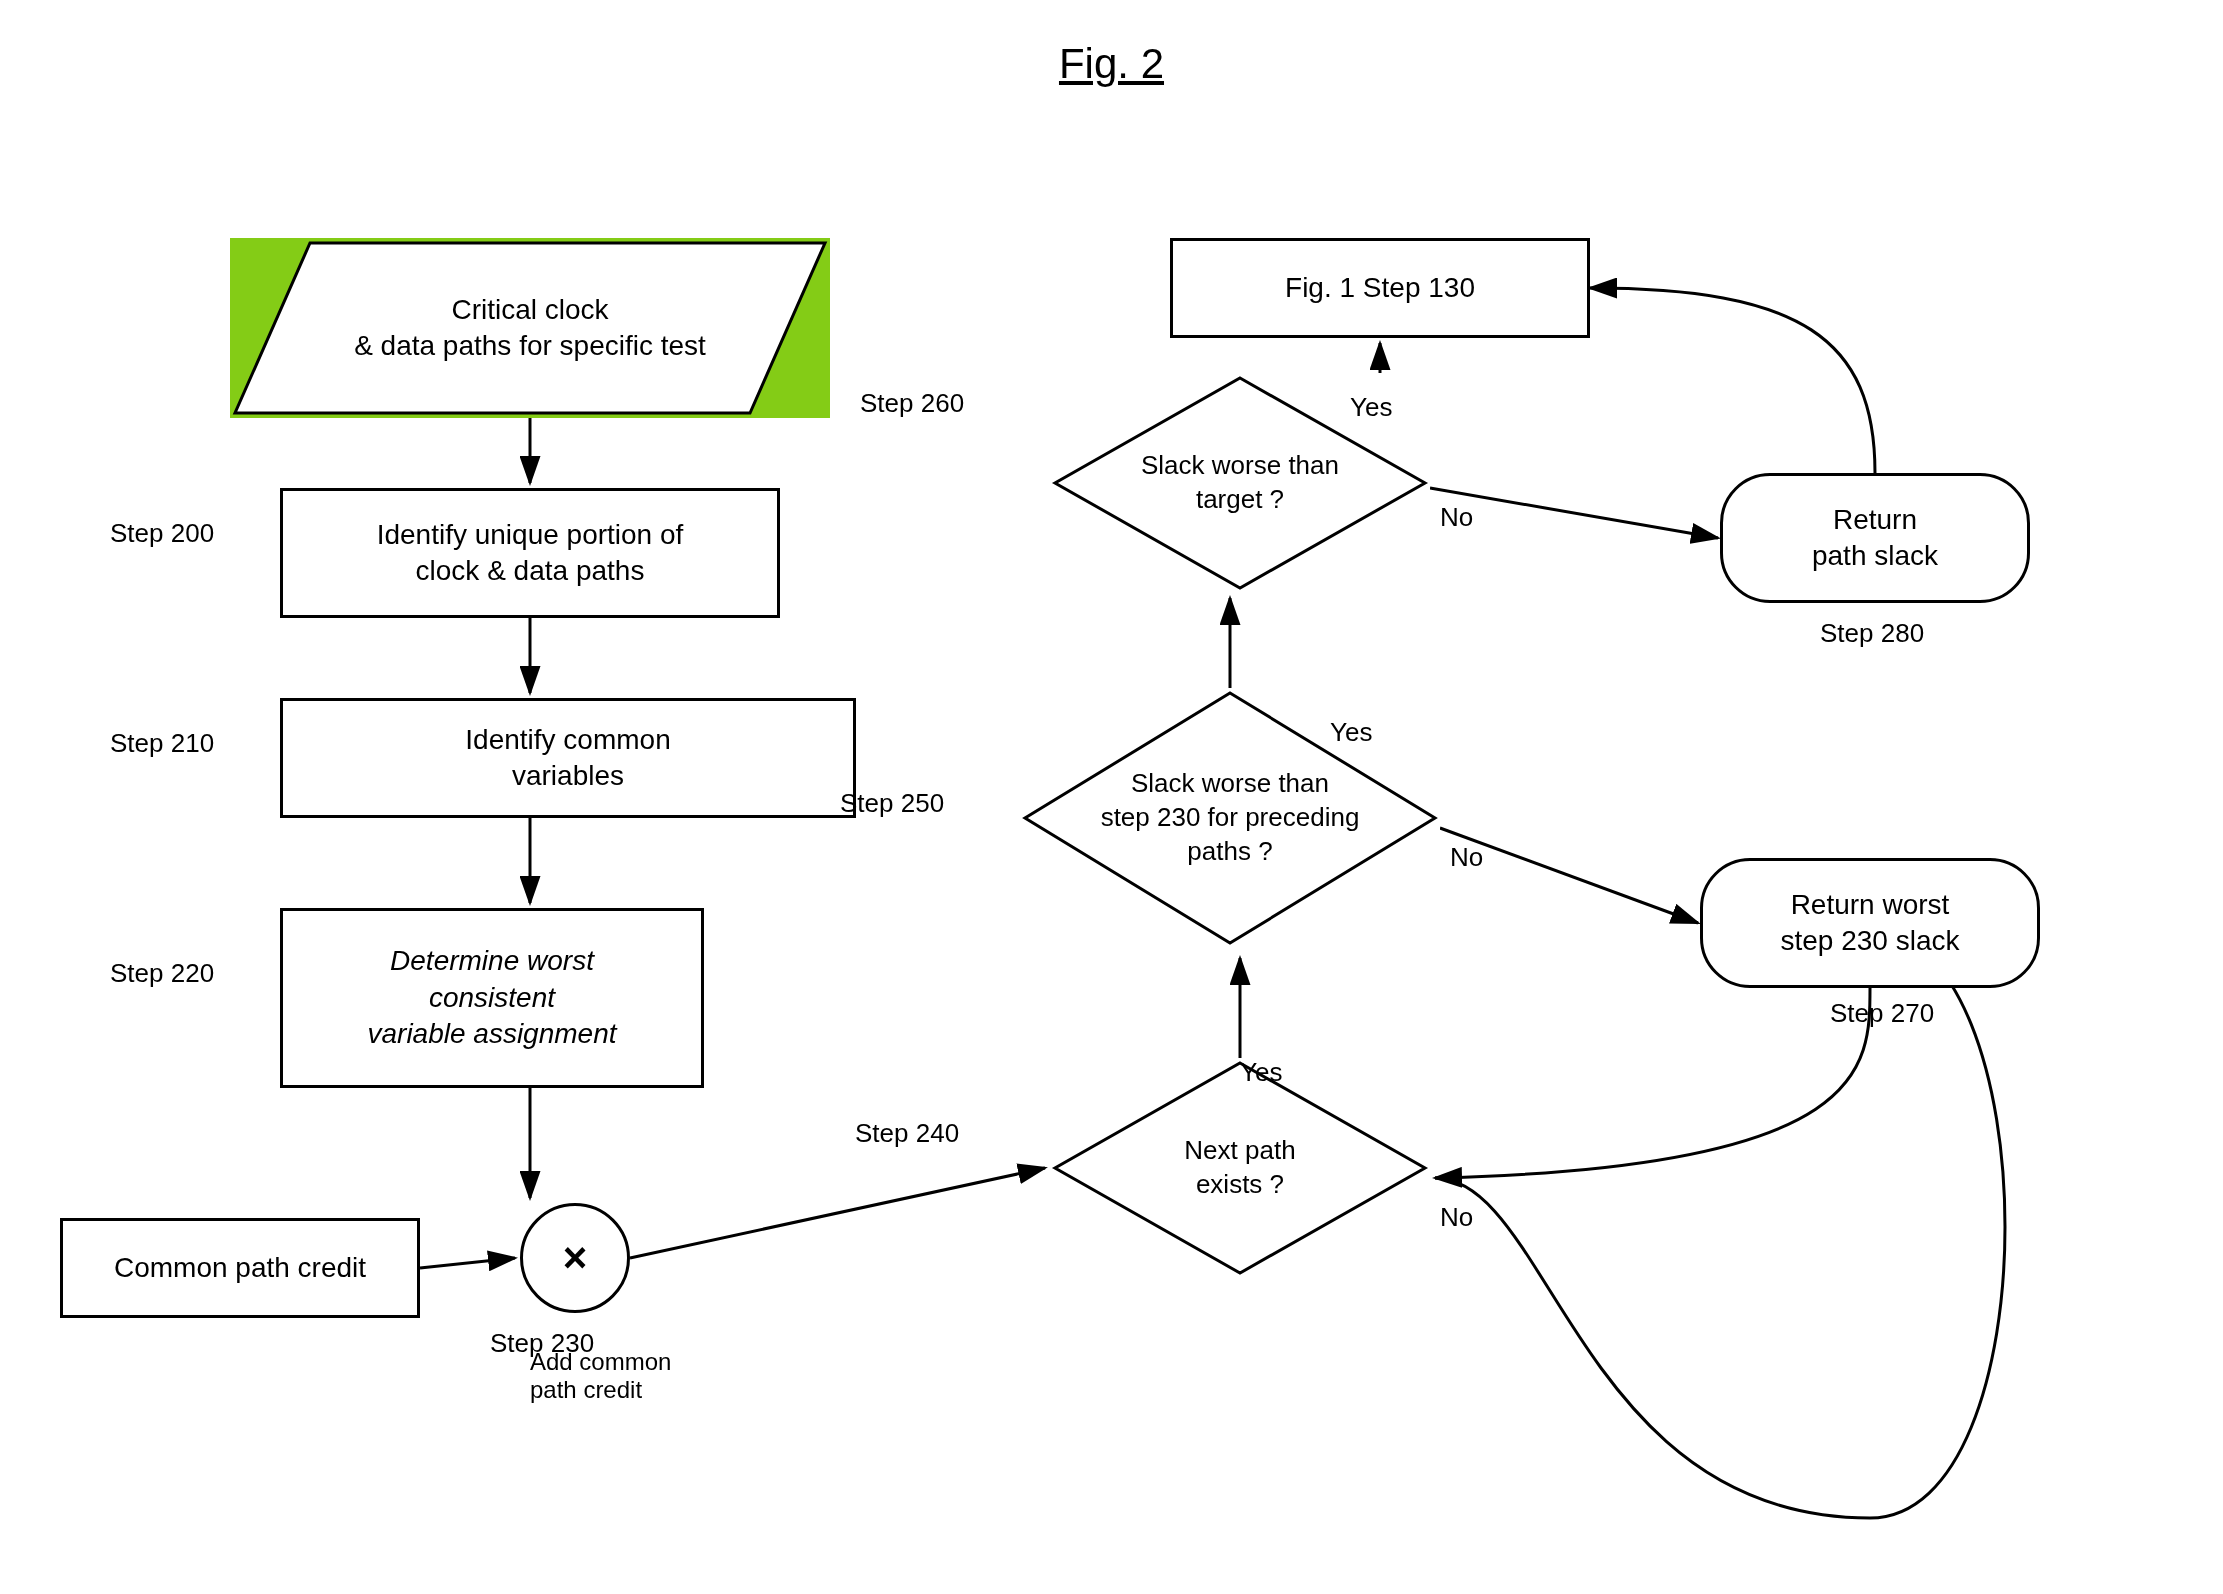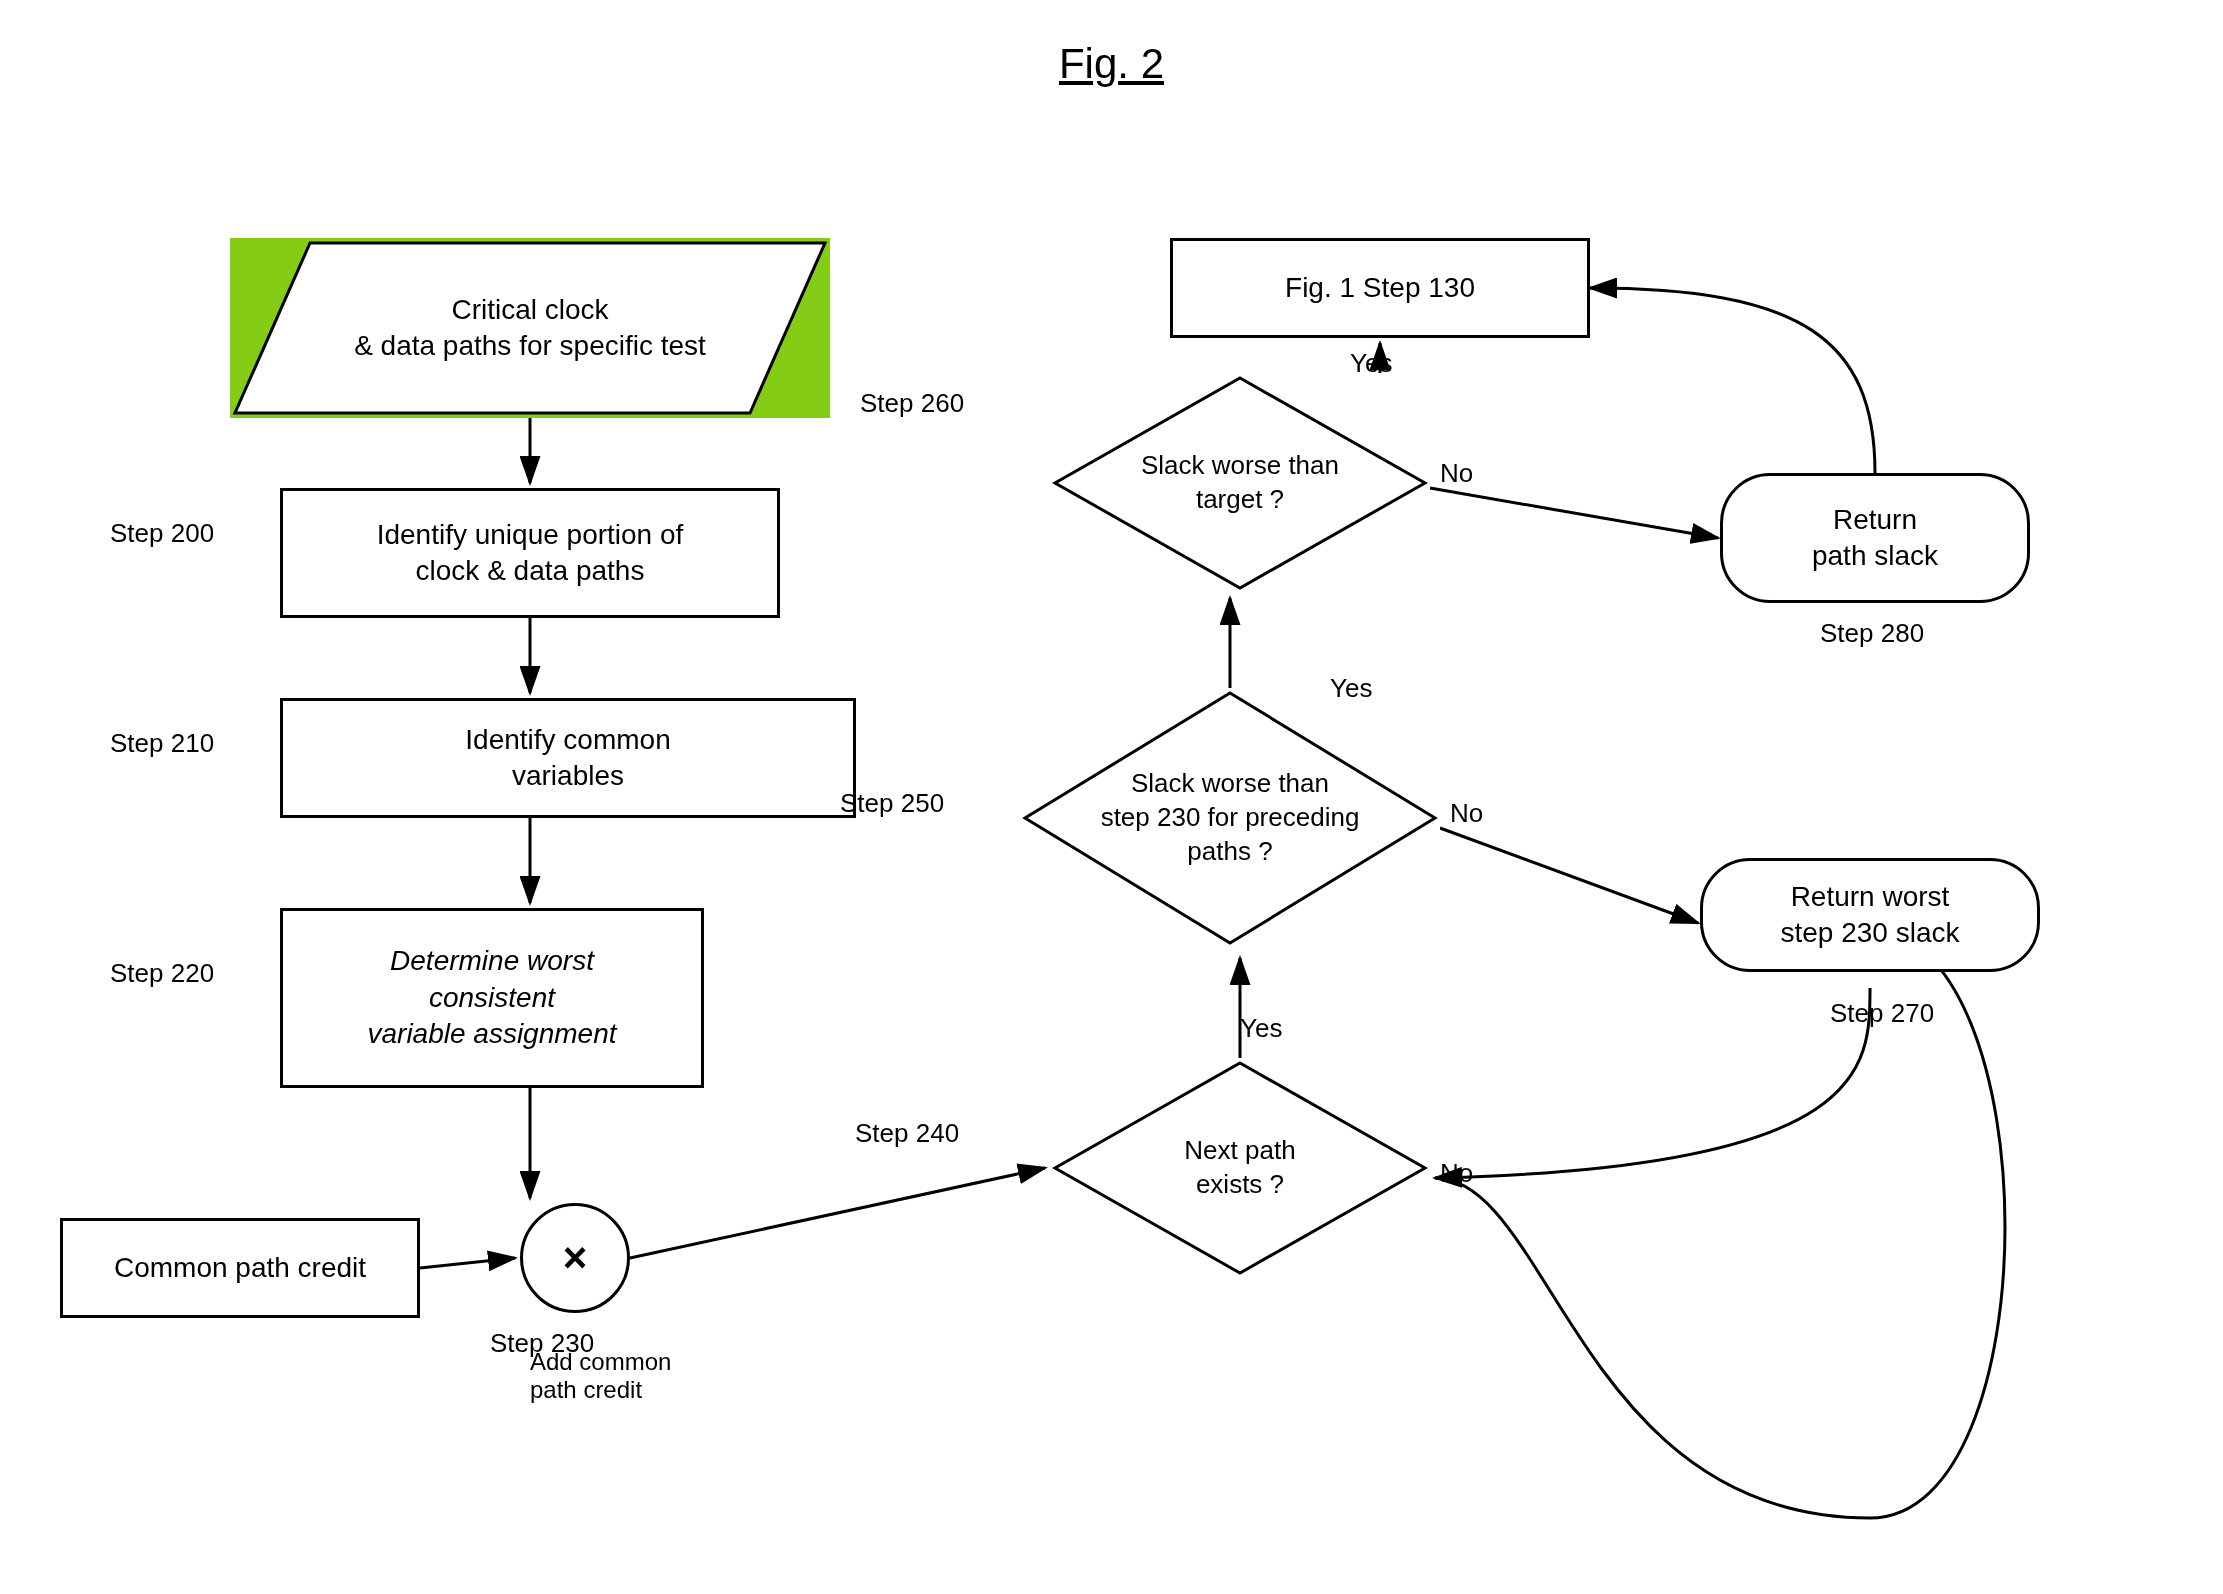--- a/index.html
+++ b/index.html
@@ -98,20 +98,21 @@
       top: 0;
       left: 0;
       width: 2223px;
       height: 1480px;
       pointer-events: none;
     }
 
     .arrow-label {
       position: absolute;
       font-size: 26px;
+      margin-top: 44px;
     }
   </style>
 </head>
 <body>
 
 <div class="page-title">Fig. 2</div>
 
 <div class="diagram-container">
 
   <svg class="arrows-svg" xmlns="http://www.w3.org/2000/svg">
@@ -225,21 +226,21 @@
   </div>
 
   <div class="arrow-label" style="left:1330px; top:555px;">
     <span>Yes</span>
   </div>
 
   <div class="arrow-label" style="left:1450px; top:680px;">
     <span>No</span>
   </div>
 
-  <div class="shape rounded-rect" style="left:1700px; top:740px; width:340px; height:114px;justify-content:center;">
+  <div class="shape rounded-rect" style="left:1700px; top:740px; width:340px; height:130px;justify-content:center;">
     <span>Return worst<br>step 230 slack</span>
   </div>
 
   <div class="step-label" style="left:1830px; top:880px;">
     <span>Step 270</span>
   </div>
 
   <div class="shape diamond" style="left:1050px; top:940px; width:380px; height:220px;">
     <svg width="380" height="220" xmlns="http://www.w3.org/2000/svg">
       <polygon points="190,5 375,110 190,215 5,110" fill="#fff" stroke="#000" stroke-width="3"></polygon>

